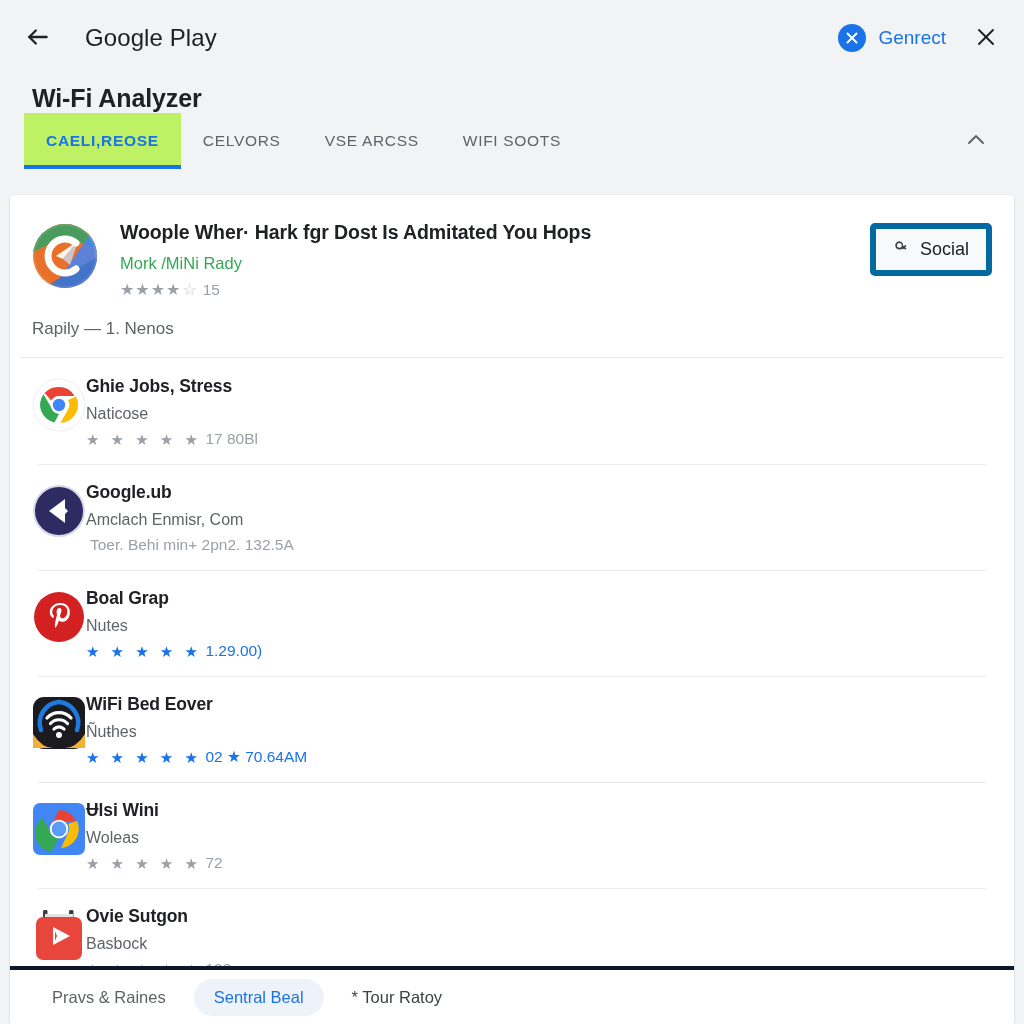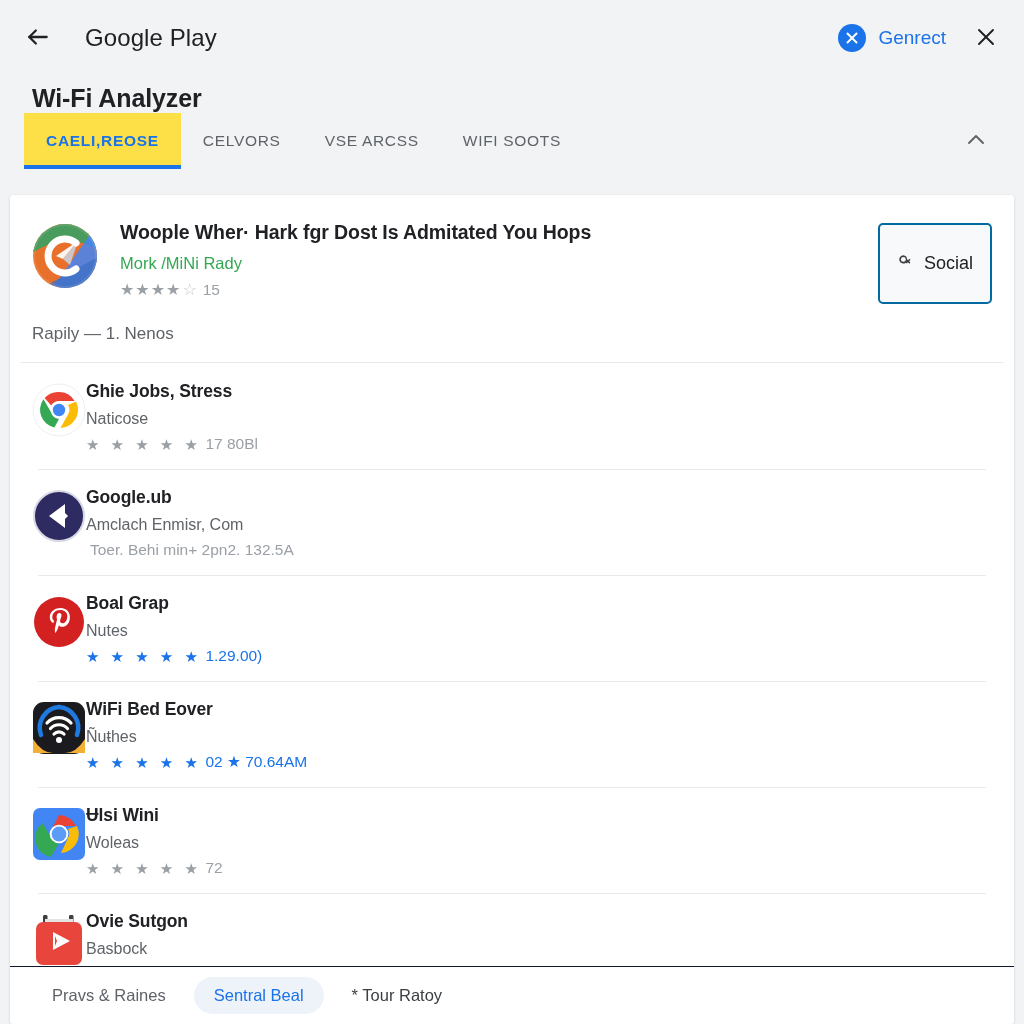--- a/index.html
+++ b/index.html
@@ -41,21 +41,21 @@
   .tabs {
     display: flex; align-items: flex-end; background: #f1f3f4;
     padding: 0 24px 0 24px; height: 56px; position: relative;
   }
   .tab {
     position: relative; height: 56px; display: flex; align-items: center;
     padding: 0 22px; font-size: 15.5px; letter-spacing: .7px; color: #5f6368;
     cursor: pointer; background: transparent; border: none;
     font-family: "Liberation Sans", sans-serif; white-space: nowrap;
   }
-  .tab.active { color: #1a73e8; font-weight: bold; background: #fde047; }
+  .tab.active { color: #1a73e8; font-weight: bold; background: #bef264; }
   .tab.active::after {
     content: ""; position: absolute; left: 0; right: 0; bottom: 0;
     height: 4px; background: #1a73e8;
   }
   .tabs-spacer { flex: 1 1 auto; }
   .collapse-btn {
     width: 48px; height: 48px; display: flex; align-items: center; justify-content: center;
     border: none; background: transparent; cursor: pointer; margin-bottom: 4px;
   }
 
@@ -77,22 +77,22 @@
   }
   .featured-sub { font-size: 16.5px; color: #34a853; margin-top: 10px; }
   .stars-row { display: flex; align-items: center; margin-top: 8px; gap: 1px; }
   .stars { letter-spacing: 1px; font-size: 16px; line-height: 1; }
   .stars.gray { color: #9aa0a6; }
   .stars.blue { color: #1a73e8; }
   .rating-count { font-size: 15.5px; color: #9aa0a6; margin-left: 4px; }
   .rating-count.blue { color: #1a73e8; }
   .social-btn {
     flex: 0 0 auto; display: flex; align-items: center; gap: 9px;
-    border: 2px solid #0369a1; background: #f8f9fa; border-radius: 5px;
-    padding: 28px 17px; cursor: pointer; margin-top: 2px;
+    border: 6px solid #0369a1; background: #f8f9fa; border-radius: 5px;
+    padding: 10px 17px; cursor: pointer; margin-top: 2px;
     font-family: "Liberation Sans", sans-serif;
     justify-content: center;
   }
   .social-btn span.lbl { font-size: 18px; color: #202124; font-weight: 500; }
 
   .featured-note {
     font-size: 17px; color: #5f6368; padding: 20px 22px 18px 22px;
   }
   .divider { height: 1px; background: #e8eaed; margin: 0 10px; }
 
@@ -110,21 +110,21 @@
   .row-text { flex: 1 1 auto; min-width: 0; }
   .row-title { font-size: 17.5px; font-weight: bold; color: #202124; letter-spacing: -.1px; }
   .row-sub { font-size: 16px; color: #5f6368; margin-top: 8px; }
   .row-rating { display: flex; align-items: center; margin-top: 7px; }
   .row-rating .stars { font-size: 15px; letter-spacing: 3.5px; }
 
   
   .footer {
     position: absolute; left: 0; right: 0; bottom: 0; height: 58px;
     display: flex; align-items: center; padding: 0 22px; gap: 8px;
-    border-top: 1px solid #0f172a; background: #ffffff;
+    border-top: 4px solid #0f172a; background: #ffffff;
   }
   .chip {
     padding: 9px 20px; border-radius: 20px; font-size: 16.5px; color: #5f6368;
     cursor: pointer; border: none; background: transparent; white-space: nowrap;
     font-family: "Liberation Sans", sans-serif;
   }
   .chip.accent { color: #1a73e8; background: #eef2f9; font-weight: 500; }
   .chip.aster { color: #3c4043; }
 </style>
 </head>

